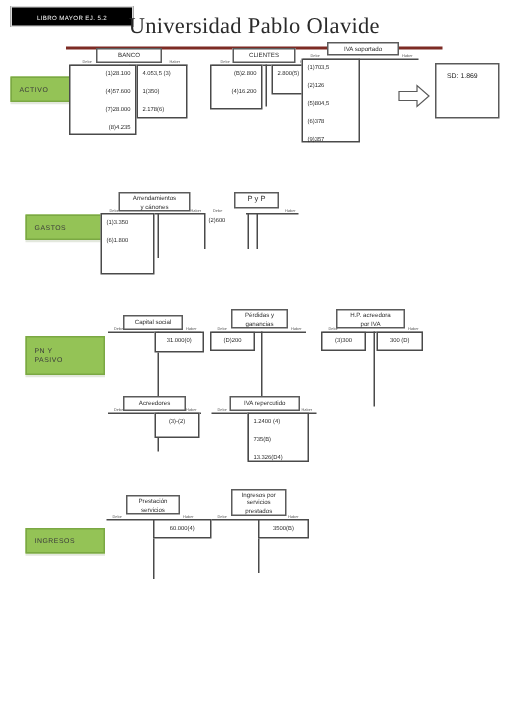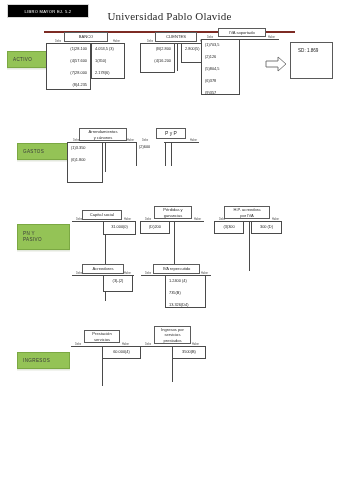--- a/index.html
+++ b/index.html
@@ -13,21 +13,21 @@
   
   .title-chip{
     position:absolute;left:7px;top:4px;width:80px;height:12px;
     background:#000;color:#fff;border:1px solid #d8d8d8;
     font-size:4.1px;letter-spacing:.25px;
     display:flex;align-items:center;justify-content:center;
     font-family:"Liberation Sans",sans-serif;
   }
   .doc-title{
     position:absolute;left:0;top:10px;width:339px;text-align:center;
-    font-family:"Liberation Serif",serif;font-size:11px;color:#2a2a2a;
+    font-family:"Liberation Serif",serif;font-size:15px;color:#2a2a2a;
     letter-spacing:.2px;
   }
   .rule{
     position:absolute;left:44px;top:31px;width:251px;height:2px;
     background:#7d2b24;
   }
 
   
   .cat{
     position:absolute;background:#94c356;border:1px solid #7ba843;

